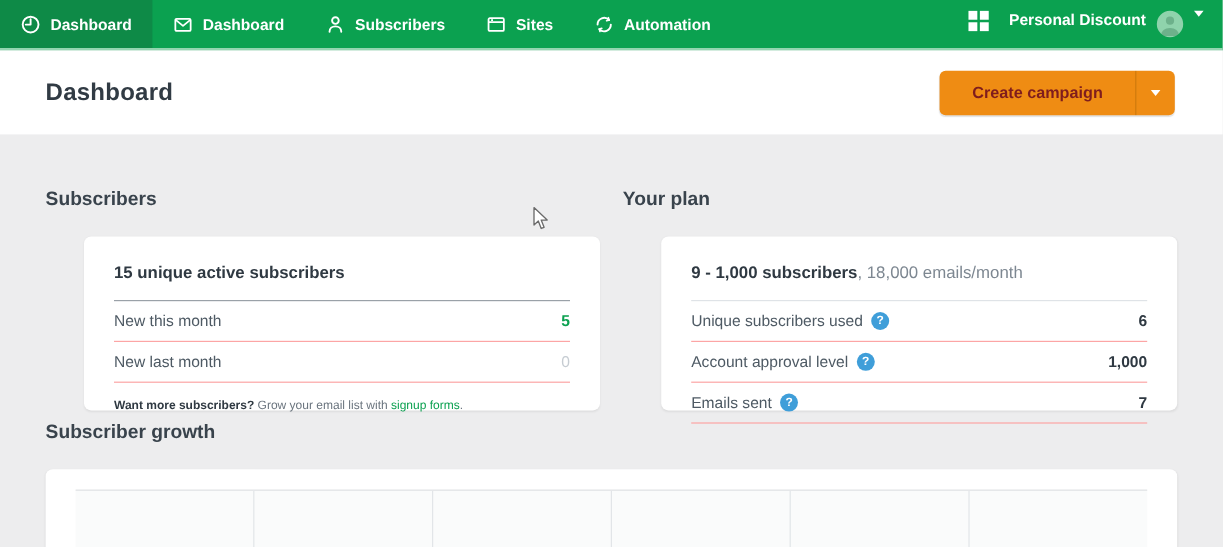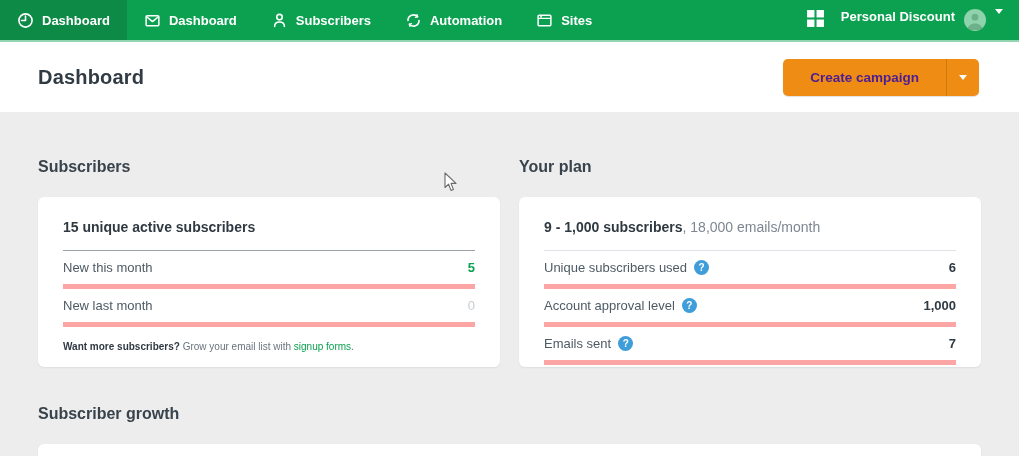--- a/index.html
+++ b/index.html
@@ -87,21 +87,21 @@
     box-shadow: 0 1px 1px rgba(0,0,0,0.12);
     overflow: hidden;
     cursor: pointer;
   }
   .btn-main {
     padding: 11px 27px;
     font-size: 13.5px;
     font-weight: bold;
     border: none;
     background: transparent;
-    color: #4c1d95;
+    color: #7f1d1d;
     cursor: pointer;
     font-family: inherit;
   }
   .btn-caret {
     border: none;
     background: transparent;
     border-left: 1px solid #cf7a0d;
     padding: 0 12px;
     display: flex;
     align-items: center;
@@ -120,37 +120,38 @@
     font-size: 16px;
     font-weight: bold;
     color: #39434c;
     margin-bottom: 21px;
   }
   .card {
     background: #fff;
     border-radius: 6px;
     box-shadow: 0 1px 2px rgba(0,0,0,0.07);
     padding: 22px 25px;
-    height: 170px;
+    height: 145px;
+    margin-left: 32px;
   }
   .card-title {
     font-size: 14px;
     font-weight: bold;
     color: #2f3942;
     margin-bottom: 15px;
   }
   .card-title .title-rest { font-weight: normal; color: #7d8791; }
   .divider-dark { border-top: 1px solid #9aa1a8; }
   .divider-light { border-top: 1px solid #dfe3e7; }
   .stat-row {
     display: flex;
     align-items: center;
     justify-content: space-between;
     padding: 9px 0;
-    border-bottom: 5px solid #fca5a5;
+    border-bottom: 1px solid #fca5a5;
     font-size: 13px;
     color: #4e5a64;
   }
   .stat-label { display: flex; align-items: center; gap: 7px; }
   .stat-value { font-weight: bold; color: #2f3942; }
   .stat-value.green { color: #0ba150; }
   .stat-value.muted { color: #c6ccd2; font-weight: normal; }
   .help-icon {
     width: 15px; height: 15px;
     border-radius: 50%;
@@ -166,21 +167,21 @@
   }
   .card-footer {
     font-size: 10px;
     color: #6a747e;
     padding-top: 14px;
   }
   .card-footer .footer-bold { font-weight: bold; color: #2f3942; }
   .link-green { color: #0ba150; text-decoration: none; cursor: pointer; }
 
   
-  .growth-heading { margin-top: 38px; margin-bottom: 21px; }
+  .growth-heading { margin-top: 10px; margin-bottom: 21px; }
   .growth-card {
     background: #fff;
     border-radius: 6px 6px 0 0;
     box-shadow: 0 1px 2px rgba(0,0,0,0.07);
     height: 80px;
     padding: 17px 25px 0 25px;
   }
   .growth-segments {
     display: flex;
     border-top: 1px solid #d9dcdf;
@@ -223,37 +224,37 @@
     <span>
       <svg width="17" height="17" viewBox="0 0 16 16" fill="none" stroke="#fff" stroke-width="1.5" stroke-linecap="round">
         <circle cx="8" cy="4.8" r="2.6"></circle>
           <path d="M3.4 13.6c0-2.6 2-4.2 4.6-4.2s4.6 1.6 4.6 4.2"></path>
       </svg>
     </span>
     <span>Subscribers</span>
   </div>
   <div class="nav-item">
     <span>
+      <svg width="17" height="17" viewBox="0 0 16 16" fill="none" stroke="#fff" stroke-width="1.4" stroke-linejoin="round">
+        <rect x="2" y="3" width="12" height="10" rx="1"></rect>
+          <path d="M2 6h12M4 4.5h1.5"></path>
+      </svg>
+    </span>
+    <span>Sites</span>
+  </div>
+  <div class="nav-item">
+    <span>
       <svg width="17" height="17" viewBox="0 0 16 16" fill="none" stroke="#fff" stroke-width="1.5" stroke-linecap="round">
         <path d="M13.2 8a5.2 5.2 0 0 1-9 3.6"></path>
           <path d="M2.8 8a5.2 5.2 0 0 1 9-3.6"></path>
         <path d="M11.3 2.6l.5 1.9-1.9.5" stroke-width="1.3"></path>
           <path d="M4.7 13.4l-.5-1.9 1.9-.5" stroke-width="1.3"></path>
       </svg>
     </span>
     <span>Automation</span>
-  </div>
-  <div class="nav-item">
-    <span>
-      <svg width="17" height="17" viewBox="0 0 16 16" fill="none" stroke="#fff" stroke-width="1.4" stroke-linejoin="round">
-        <rect x="2" y="3" width="12" height="10" rx="1"></rect>
-          <path d="M2 6h12M4 4.5h1.5"></path>
-      </svg>
-    </span>
-    <span>Sites</span>
   </div>
 
   <div class="nav-right">
     <span class="grid-icon">
       <svg width="19" height="19" viewBox="0 0 18 18" fill="#fff">
         <rect x="1" y="1" width="7" height="7"></rect>
           <rect x="10" y="1" width="7" height="7"></rect>
         <rect x="1" y="10" width="7" height="7"></rect>
           <rect x="10" y="10" width="7" height="7"></rect>
       </svg>

